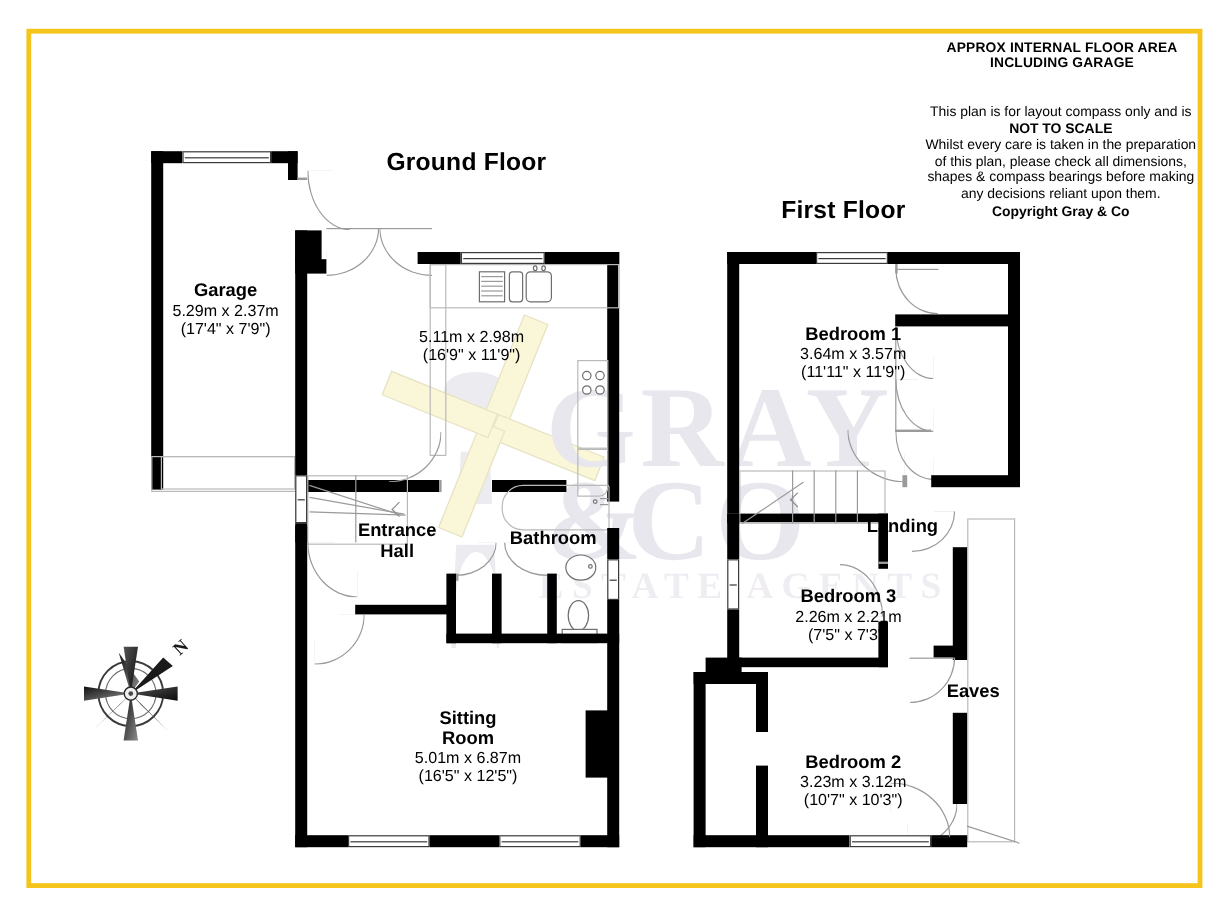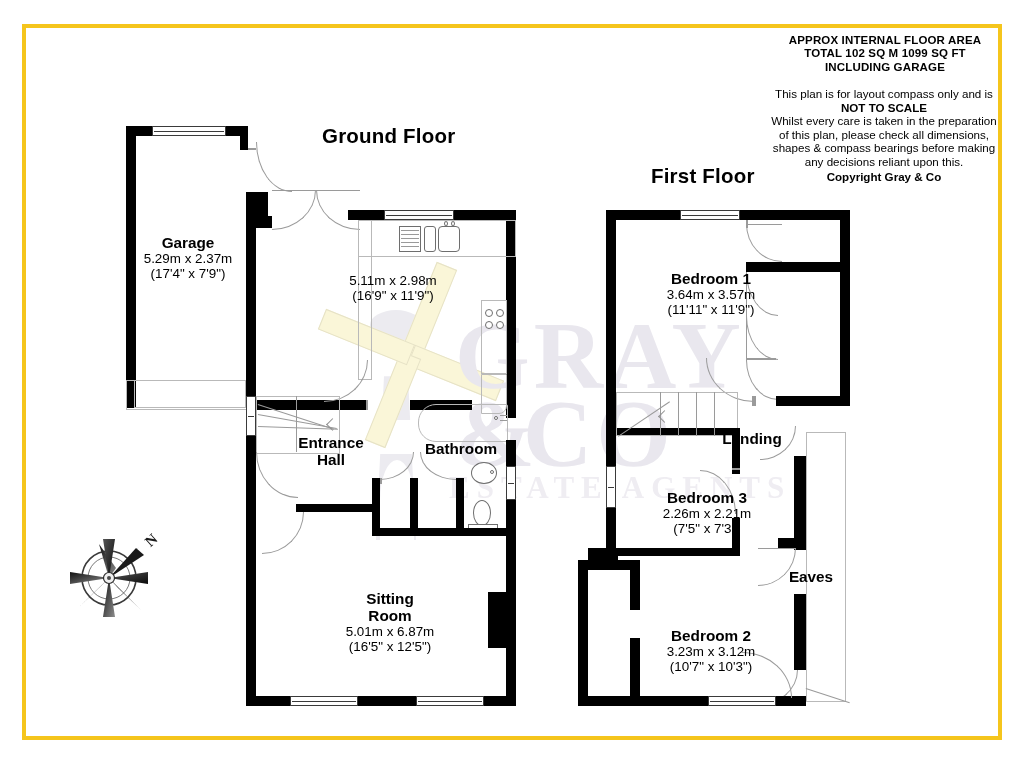--- a/index.html
+++ b/index.html
@@ -101,30 +101,29 @@
   </div>
   <div class="wm" style="left:455px;top:300px;width:320px;height:250px;">
     <div class="wm-txt wm-g" style="left:0px;top:0px;">GRAY</div>
     <div class="wm-txt wm-c" style="left:0px;top:78px;">&amp;</div>
     <div class="wm-txt wm-c" style="left:68px;top:78px;">CO</div>
     <div class="wm-txt wm-e" style="left:-6px;top:170px;">ESTATE AGENTS</div>
   </div>
 
   <div class="hdr" style="left:760px;top:34px;width:250px;">
     <div>APPROX INTERNAL FLOOR AREA</div>
-    <div>TOTAL 102 SQ M 1099 SQ FT</div>
     <div>INCLUDING GARAGE</div>
   </div>
   <div class="note" style="left:758px;top:87px;width:252px;">
     <div>This plan is for layout compass only and is</div>
     <div style="font-weight:bold;">NOT TO SCALE</div>
     <div>Whilst every care is taken in the preparation</div>
     <div>of this plan, please check all dimensions,</div>
     <div>shapes &amp; compass bearings before making</div>
-    <div>any decisions reliant upon this.</div>
+    <div>any decisions reliant upon them.</div>
     <div style="font-weight:bold;margin-top:1px;">Copyright Gray &amp; Co</div>
   </div>
 
   <div class="flr-title" style="left:322px;top:124px;">Ground Floor</div>
   <div class="flr-title" style="left:651px;top:164px;">First Floor</div>
 
   <div>
 
     <div class="w" style="left:126px;top:126px;width:10px;height:282px;"></div>
     <div class="w" style="left:126px;top:126px;width:26px;height:10px;"></div>

